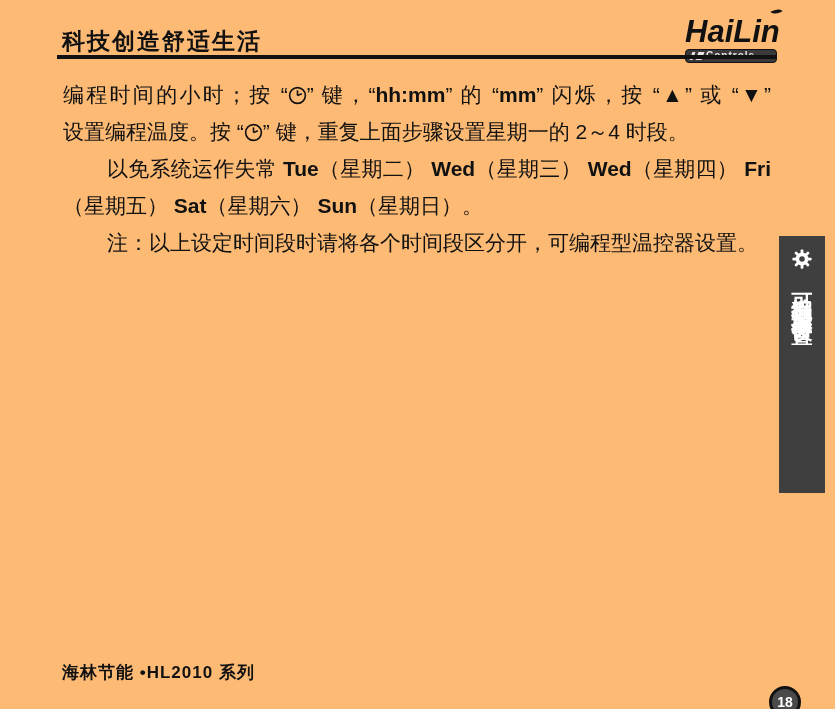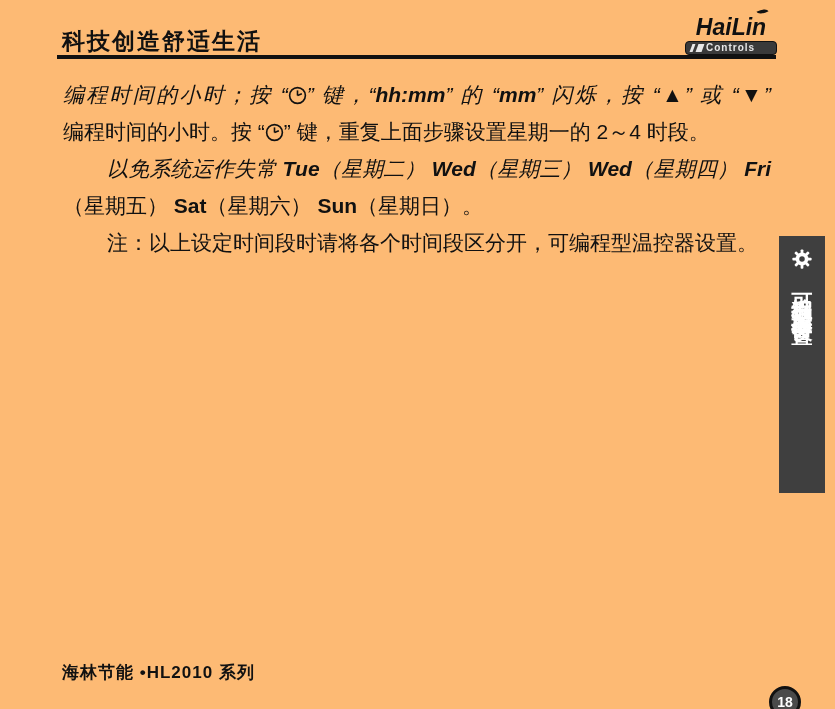--- a/index.html
+++ b/index.html
@@ -9,21 +9,21 @@
     overflow:hidden;margin:0 auto;
   }
   
   .slogan{
     position:absolute;left:62px;top:26px;font-size:23px;font-weight:bold;
     letter-spacing:2px;color:#111;
   }
   .header-rule{position:absolute;left:57px;top:55px;width:719px;height:4px;background:#111;}
   .logo{position:absolute;right:58px;top:16px;width:92px;text-align:center;}
   .logo-name{
-    position:relative;display:inline-block;font-size:23px;font-weight:bold;
+    position:relative;display:inline-block;font-size:31px;font-weight:bold;
     font-style:italic;letter-spacing:0px;color:#111;line-height:1;
   }
   .leaf{
     position:absolute;top:-7px;right:-2px;width:11px;height:5px;background:#111;
     border-radius:0 100% 0 100%;transform:rotate(-28deg);
   }
   .logo-bar{
     margin-top:2px;background:#3a3a3a;border-radius:4px;border:1px solid #111;
     height:12px;display:flex;align-items:center;justify-content:flex-start;
     gap:3px;padding:0 5px;
@@ -33,21 +33,21 @@
   .controls-text{
     font-size:10px;font-weight:bold;color:#e8e8e8;
     letter-spacing:1px;line-height:1;
   }
   
   .content{
     position:absolute;left:63px;top:76px;width:708px;font-size:21px;
     line-height:37px;color:#111;
   }
   .line{white-space:normal;}
-  .line.justify{text-align:justify;text-align-last:justify;font-style:italic;}
+  .line.justify{text-align:justify;text-align-last:justify;}
   .line.indent{padding-left:44px;box-sizing:border-box;}
   .seg-b{font-weight:bold;font-family:"Liberation Sans","DejaVu Sans",sans-serif;}
   .clock{display:inline-block;vertical-align:-3px;}
   
   .side-tab{
     position:absolute;left:779px;top:236px;width:46px;height:257px;background:#3f3f3f;
     display:flex;flex-direction:column;align-items:center;padding-top:12px;
     box-sizing:border-box;
   }
   .tab-label{
@@ -85,21 +85,21 @@
   </div>
 
   <div class="header-rule"></div>
 
   <div class="content" id="content">
       <div class="line justify"><span class="seg-t">编程时间的小时；按 “</span><svg class="clock" width="19" height="19" viewBox="0 0 20 20">
     <circle cx="10" cy="10" r="8.3" fill="none" stroke="#111" stroke-width="1.7"></circle>
     <line x1="10" y1="10" x2="10" y2="4.6" stroke="#111" stroke-width="1.7"></line>
     <line x1="10" y1="10" x2="14.6" y2="8.2" stroke="#111" stroke-width="1.7"></line>
   </svg><span class="seg-t">” 键，“</span><span class="seg-b">hh:mm</span><span class="seg-t">” 的 “</span><span class="seg-b">mm</span><span class="seg-t">” 闪烁，按 “▲” 或 “▼”</span></div>
-      <div class="line"><span class="seg-t">编程时间的小时。按 “</span><svg class="clock" width="19" height="19" viewBox="0 0 20 20">
+      <div class="line"><span class="seg-t">设置编程温度。按 “</span><svg class="clock" width="19" height="19" viewBox="0 0 20 20">
     <circle cx="10" cy="10" r="8.3" fill="none" stroke="#111" stroke-width="1.7"></circle>
     <line x1="10" y1="10" x2="10" y2="4.6" stroke="#111" stroke-width="1.7"></line>
     <line x1="10" y1="10" x2="14.6" y2="8.2" stroke="#111" stroke-width="1.7"></line>
   </svg><span class="seg-t">” 键，重复上面步骤设置星期一的 2～4 时段。</span></div>
       <div class="line justify indent"><span class="seg-t">以免系统运作失常 </span><span class="seg-b">Tue</span><span class="seg-t">（星期二） </span><span class="seg-b">Wed</span><span class="seg-t">（星期三） </span><span class="seg-b">Wed</span><span class="seg-t">（星期四） </span><span class="seg-b">Fri</span></div>
       <div class="line"><span class="seg-t">（星期五） </span><span class="seg-b">Sat</span><span class="seg-t">（星期六） </span><span class="seg-b">Sun</span><span class="seg-t">（星期日）。</span></div>
       <div class="line indent"><span class="seg-t">注：以上设定时间段时请将各个时间段区分开，可编程型温控器设置。</span></div>
     </div>
 
   <div class="side-tab">

